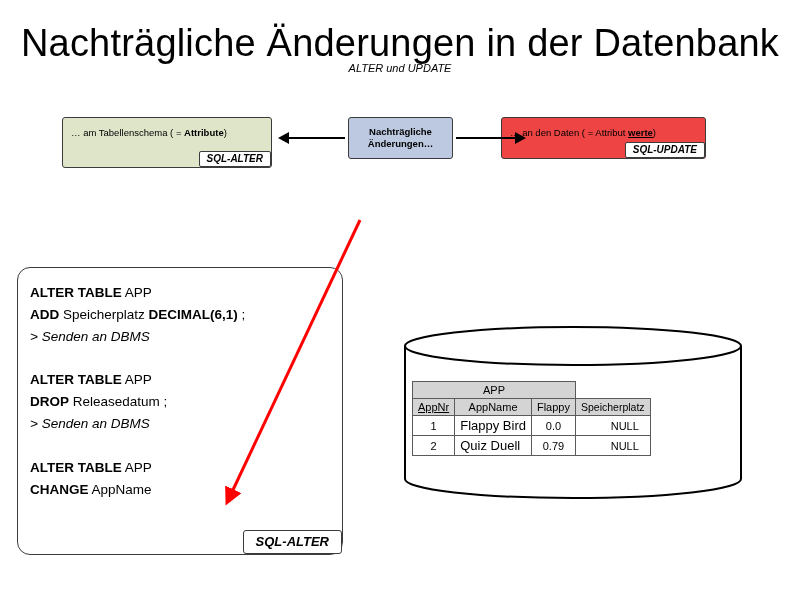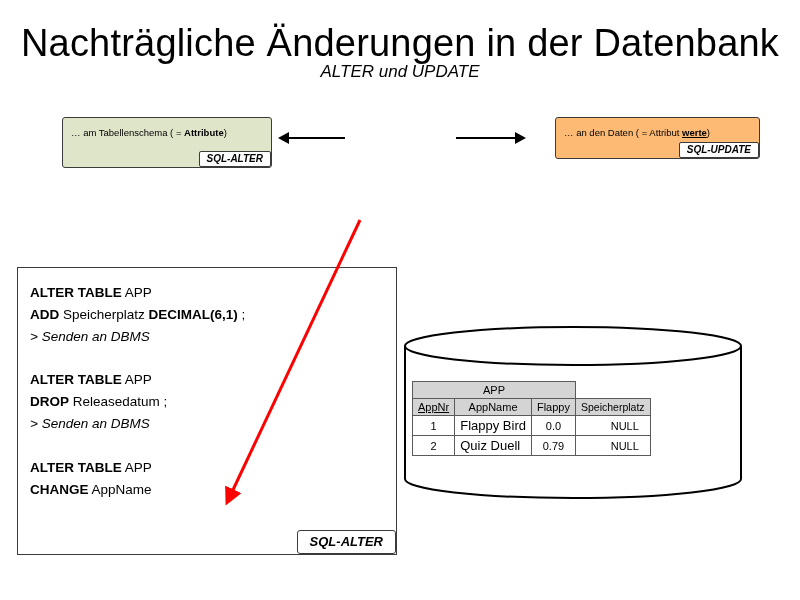--- a/index.html
+++ b/index.html
@@ -31,21 +31,21 @@
     font-size: 38px;
     font-weight: normal;
     letter-spacing: 0.2px;
   }
   .subtitle {
     position: absolute;
     top: 62px;
     left: 0;
     width: 800px;
     text-align: center;
-    font-size: 17px;
+    font-size: 11px;
     font-style: italic;
   }
 
   
   .box {
     position: absolute;
     box-sizing: border-box;
     border: 1px solid #3b3b3b;
     border-radius: 3px;
   }
@@ -64,25 +64,25 @@
     background: #bcc9e0;
     display: flex;
     align-items: center;
     justify-content: center;
     text-align: center;
     font-size: 9.5px;
     font-weight: bold;
     line-height: 1.25;
   }
   .box-right {
-    left: 555px;
+    left: 501px;
     top: 117px;
     width: 205px;
     height: 42px;
-    background: #fdba74;
+    background: #ef4444;
   }
   .box-text {
     position: absolute;
     top: 9px;
     left: 8px;
     font-size: 9.5px;
   }
   .box-text b { font-weight: bold; }
   .tag {
     position: absolute;
@@ -143,25 +143,25 @@
   }
   .bullet-text b {
     font-weight: bold;
   }
 
   
   .sql-panel {
     position: absolute;
     left: 17px;
     top: 267px;
-    width: 380px;
+    width: 326px;
     height: 288px;
     box-sizing: border-box;
     border: 1px solid #3b3b3b;
-    border-radius: 0;
+    border-radius: 13px;
     background: #ffffff;
   }
   .sql-code {
     position: absolute;
     left: 12px;
     top: 14px;
     font-size: 13.5px;
     line-height: 1.62;
     white-space: pre;
   }
@@ -248,20 +248,26 @@
 <div class="slide">
 
   <div class="title">Nachträgliche Änderungen in der Datenbank</div>
   <div class="subtitle">ALTER und UPDATE</div>
 
   <div class="box box-left">
     <div class="box-text"><span>… am Tabellenschema ( = </span><b>Attribute</b><span>)</span></div>
     <div class="tag">SQL-ALTER</div>
   </div>
 
+  <div class="box box-center">
+    <div>
+      <span>Nachträgliche</span><br>
+      <span>Änderungen…</span>
+    </div>
+  </div>
 
   <div class="box box-right">
     <div class="box-text"><span>… an den Daten ( = Attribut</span> <b style="text-decoration:underline">werte</b><span>)</span></div>
     <div class="tag">SQL-UPDATE</div>
   </div>
 
   <div class="arrow-line" style="left:289px; top:137px; width:56px;"></div>
   <div class="arrow-head left" style="left:278px; top:132px;"></div>
 
   <div class="arrow-line" style="left:456px; top:137px; width:59px;"></div>

